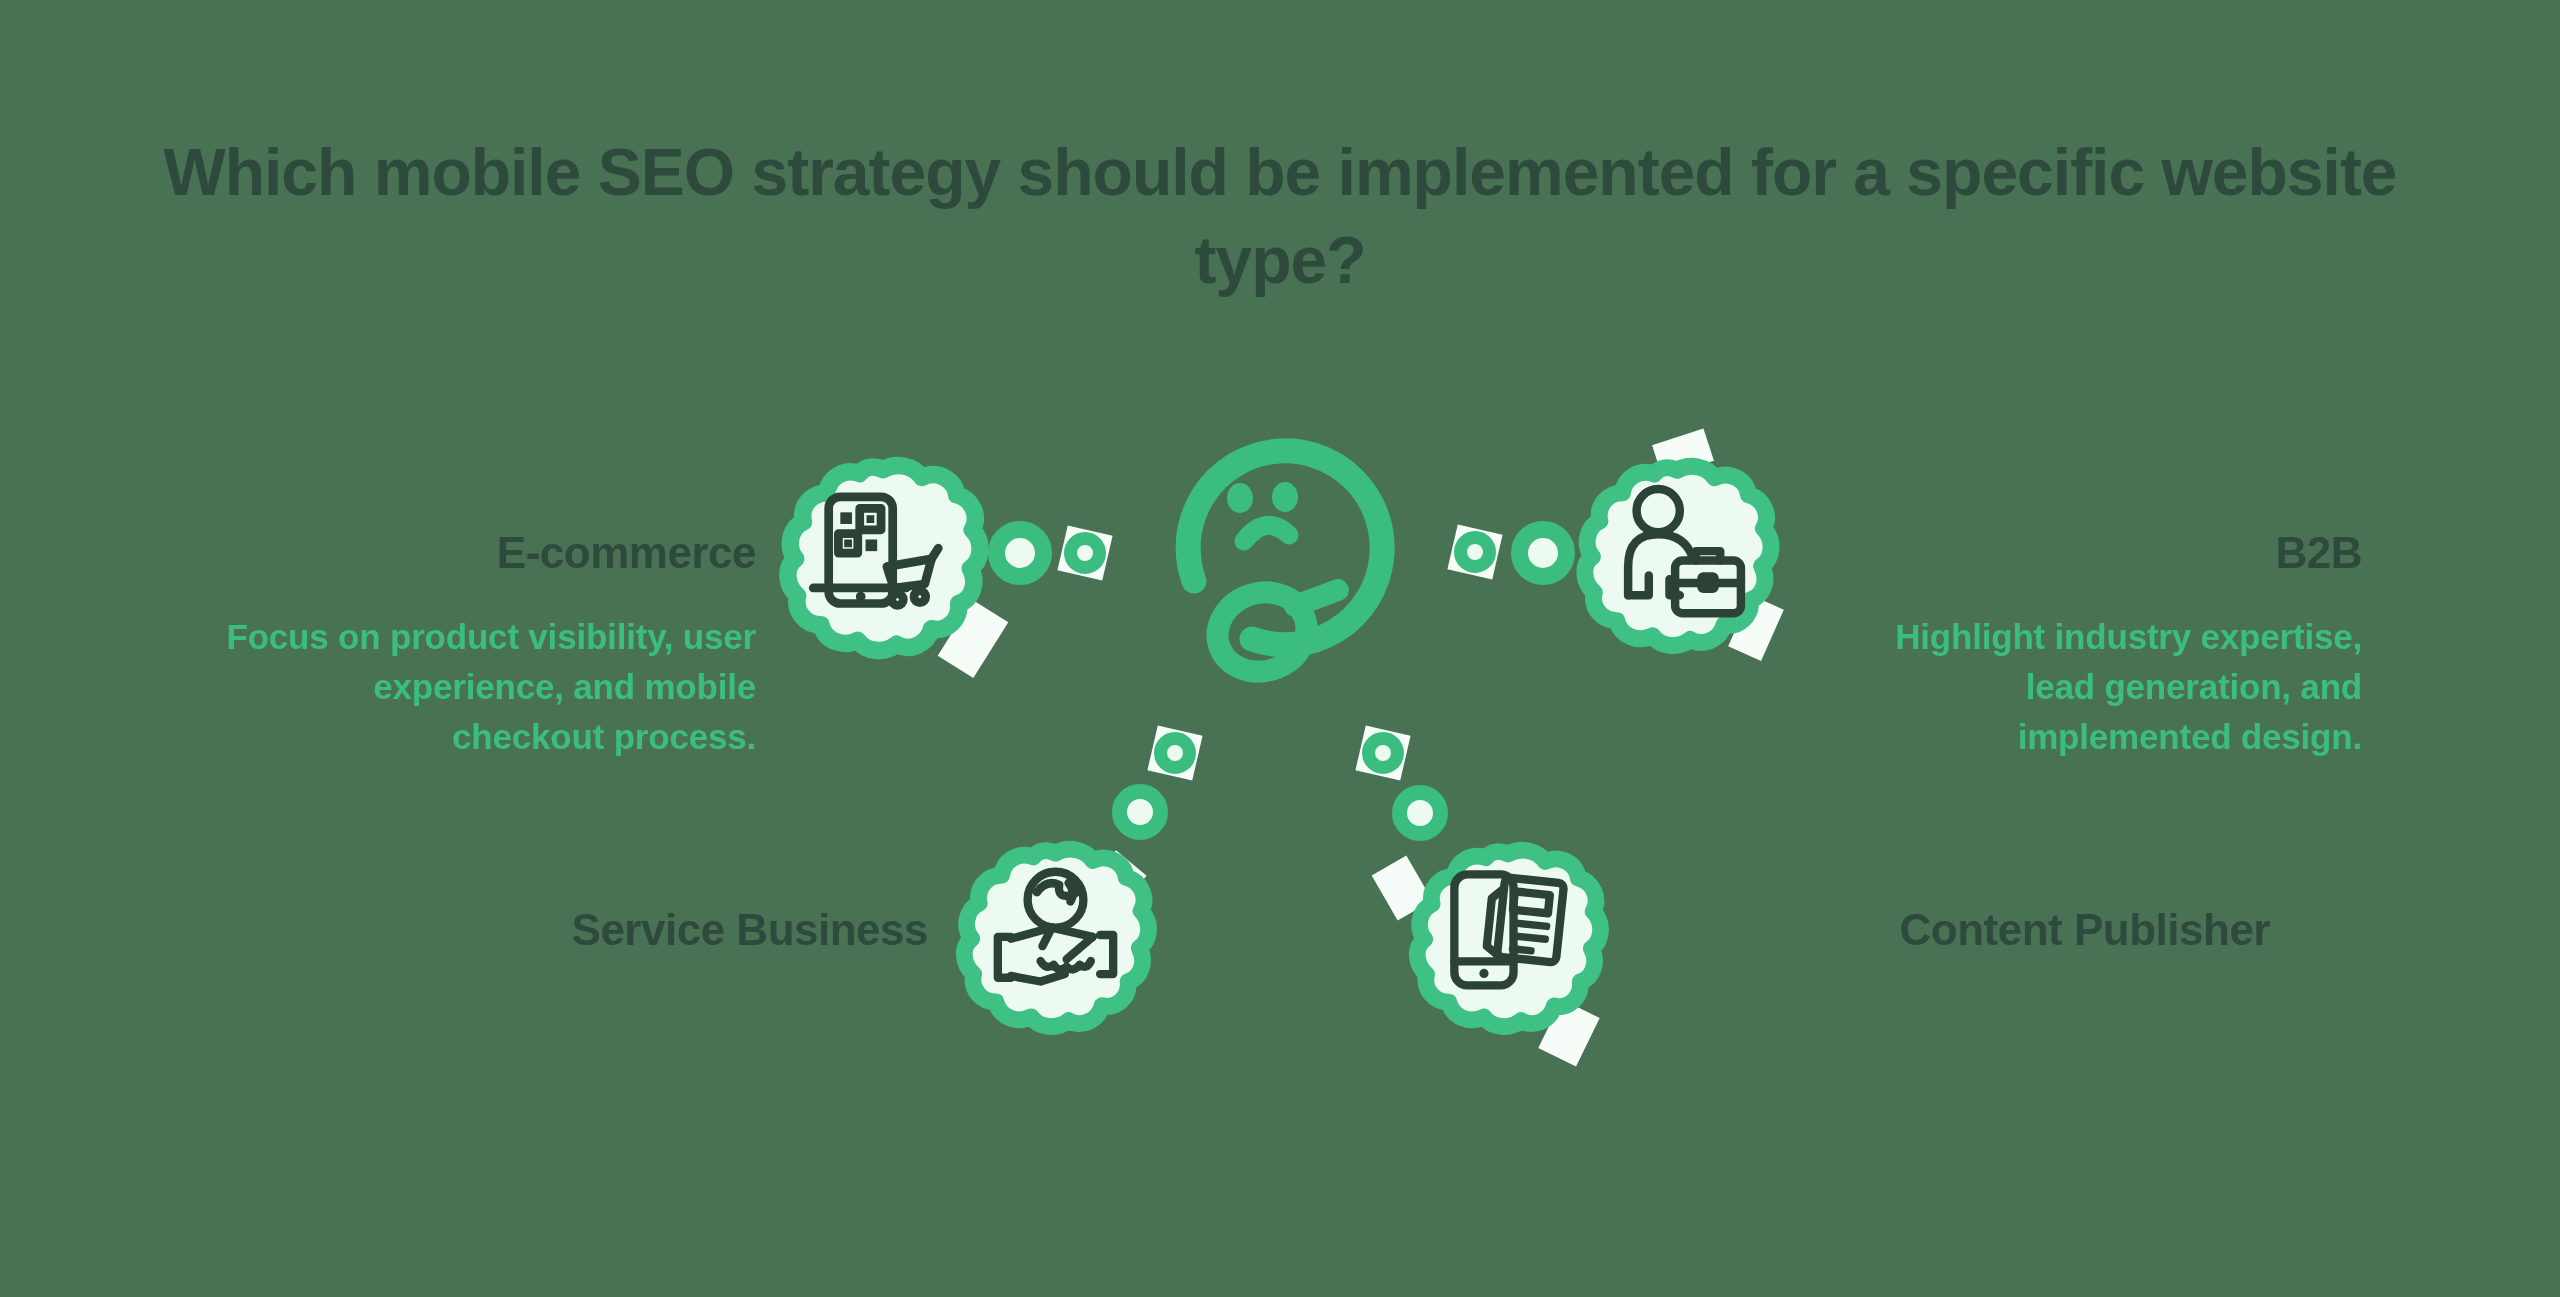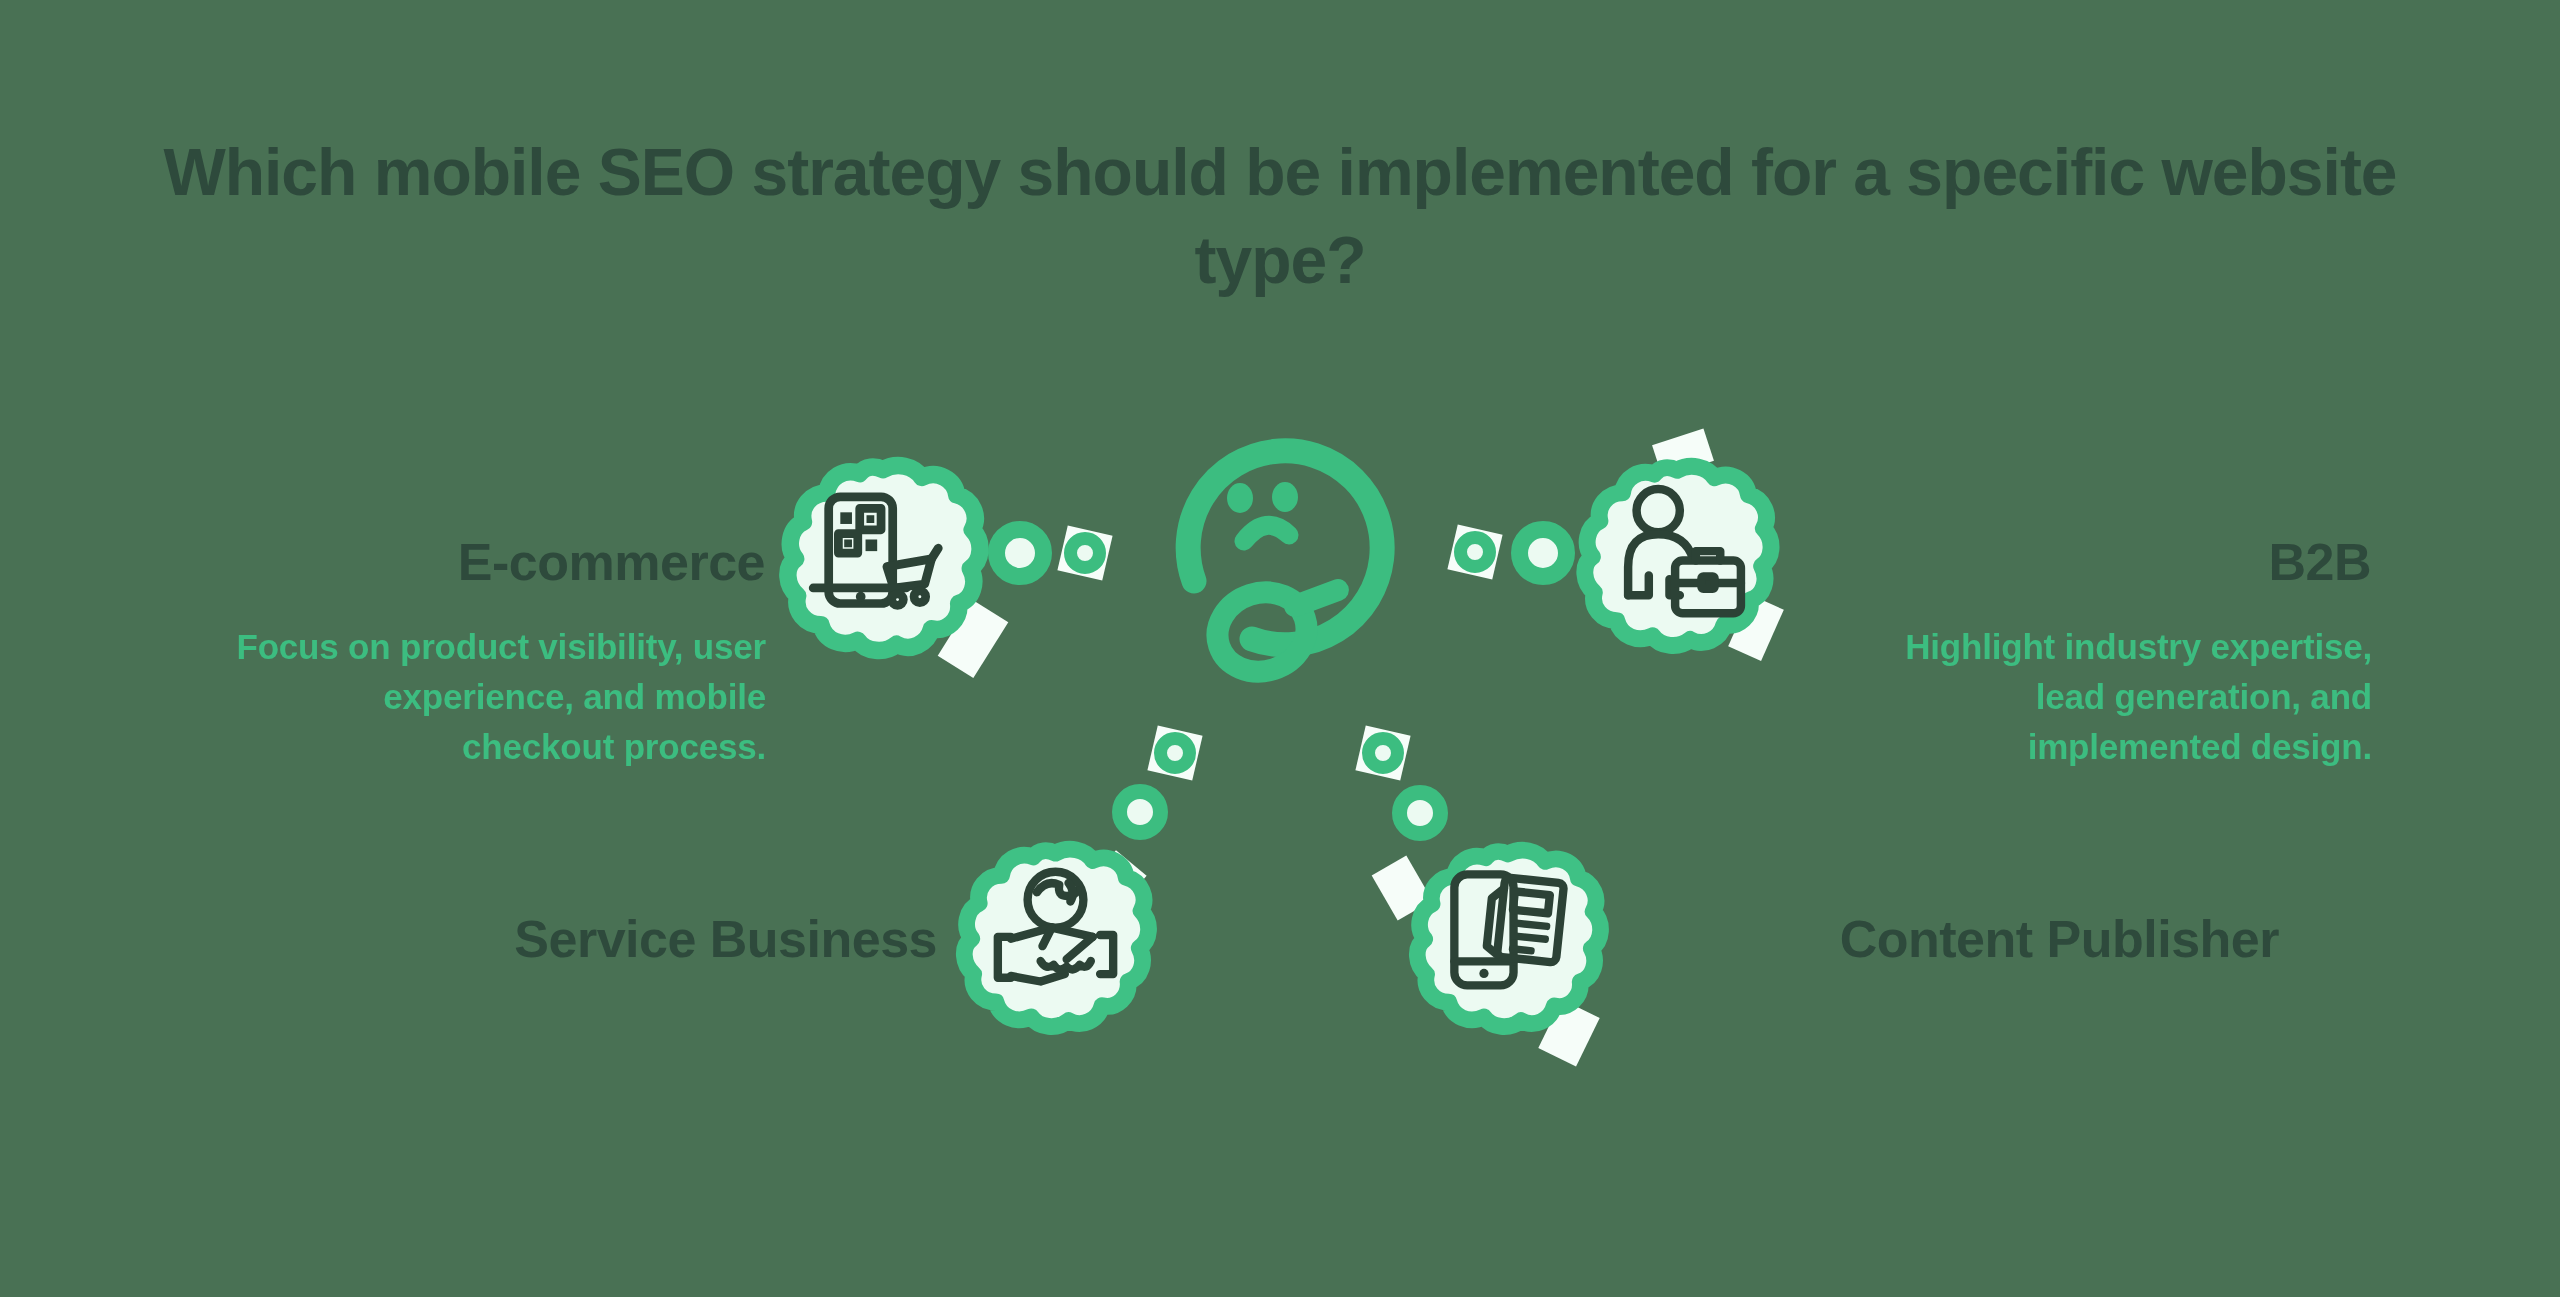--- a/index.html
+++ b/index.html
@@ -12,26 +12,26 @@
   .stage{position:relative;width:2560px;height:1297px;background:var(--background);overflow:hidden;}
 
   .title{
     position:absolute;left:80px;top:128px;width:2400px;
     text-align:center;font-weight:bold;font-size:66px;line-height:88px;
     letter-spacing:-1px;color:var(--heading);white-space:pre-line;
   }
 
   .section{position:absolute;}
   .section-heading{
-    font-weight:bold;font-size:52px;line-height:62px;color:var(--heading);
-    letter-spacing:-.5px;margin:9px;
+    font-weight:bold;font-size:44px;line-height:62px;color:var(--heading);
+    letter-spacing:-.5px;margin:0;
   }
   .section-body{
     font-weight:bold;font-size:35px;line-height:50px;color:var(--body-text);
-    white-space:pre-line;margin:10px;letter-spacing:-.2px;
+    white-space:pre-line;margin:0;letter-spacing:-.2px;
   }
   .align-right{text-align:right;}
   .align-left{text-align:right;}
 
   .sec-ecommerce-head{left:140px;top:522px;width:616px;}
   .sec-ecommerce-body{left:140px;top:612px;width:616px;}
   .sec-b2b-head{left:1722px;top:522px;width:640px;}
   .sec-b2b-body{left:1722px;top:612px;width:640px;}
   .sec-service-head{left:240px;top:899px;width:688px;}
   .sec-service-body{left:240px;top:1000px;width:688px;}

